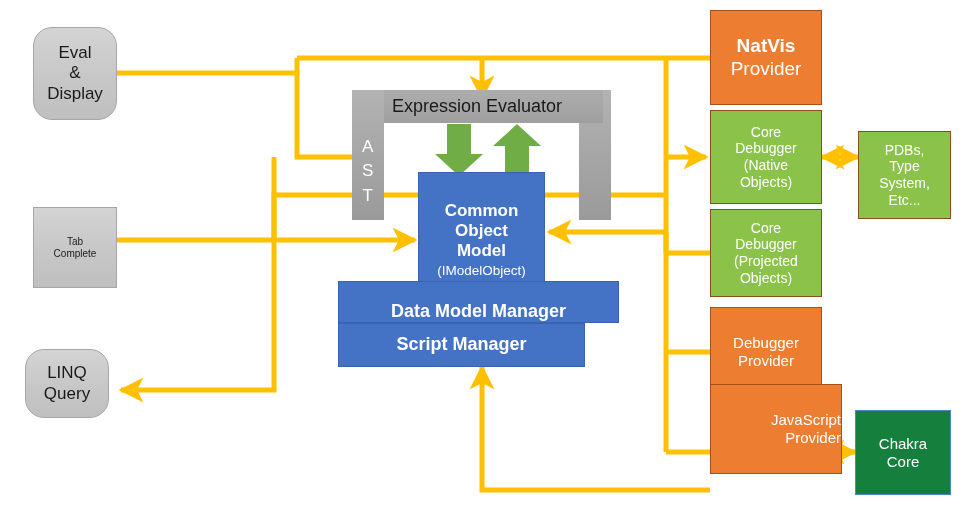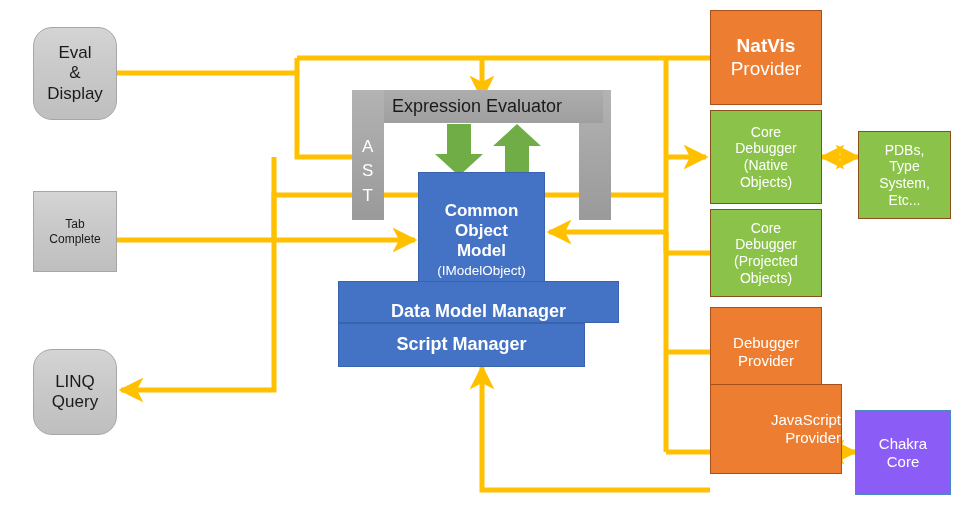--- a/index.html
+++ b/index.html
@@ -34,21 +34,21 @@
   }
   .node span{display:block;}
 
   
   .gray-box{
     background:linear-gradient(180deg,#d4d4d4 0%,#c9c9c9 45%,#bfbfbf 100%);
     border:1px solid #a6a6a6;
     color:#1a1a1a;
   }
   .gray-box.lg{font-size:17px;border-radius:19px;}
-  .gray-box.sm{font-size:12px;}
+  .gray-box.sm{font-size:10px;margin-top:16px;}
 
   
   .ee-pillar{
     position:absolute;
     background:linear-gradient(180deg,#b3b3b3 0%,#a6a6a6 50%,#9a9a9a 100%);
     z-index:2;
   }
   .ee-top{
     position:absolute;
     background:linear-gradient(180deg,#b6b6b6 0%,#a8a8a8 100%);
@@ -82,21 +82,21 @@
   .blue-box{
     background:#4472c4;
     border:1px solid #3a63ad;
     color:#ffffff;
   }
   .com-box{ }
   .com-box .t1{font-size:17px;font-weight:bold;}
   .com-box .t2{font-size:13.5px;font-weight:normal;margin-top:2px;}
   .mgr-box{font-size:18px;font-weight:bold;}
   .chakra-box{
-    background:#8b5cf6;
+    background:#15803d;
     border:1px solid #4a8ac4;
     color:#ffffff;
     font-size:15px;
   }
 
   
   .orange-box{
     background:#ed7d31;
     border:1px solid #a8501a;
     color:#ffffff;
@@ -177,21 +177,21 @@
     <span>Eval</span>
     <span>&amp;</span>
     <span>Display</span>
   </div>
 
   <div class="node gray-box sm" style="left:33px; top:191px; width:84px; height:81px;">
     <span>Tab</span>
     <span>Complete</span>
   </div>
 
-  <div class="node gray-box lg" style="left:33px; top:349px; width:84px; height:86px;">
+  <div class="node gray-box lg" style="left:25px; top:349px; width:84px; height:69px;">
     <span>LINQ</span>
     <span>Query</span>
   </div>
 
   <div class="ee-top" style="left:352px; top:90px; width:259px; height:33px;"></div>
   <div class="ee-pillar" style="left:352px; top:90px; width:32px; height:130px;"></div>
   <div class="ee-pillar" style="left:579px; top:90px; width:32px; height:130px;"></div>
 
   <div class="ee-title" style="left:384px; top:90px; width:211px; height:33px;">
     <span>Expression Evaluator</span>

